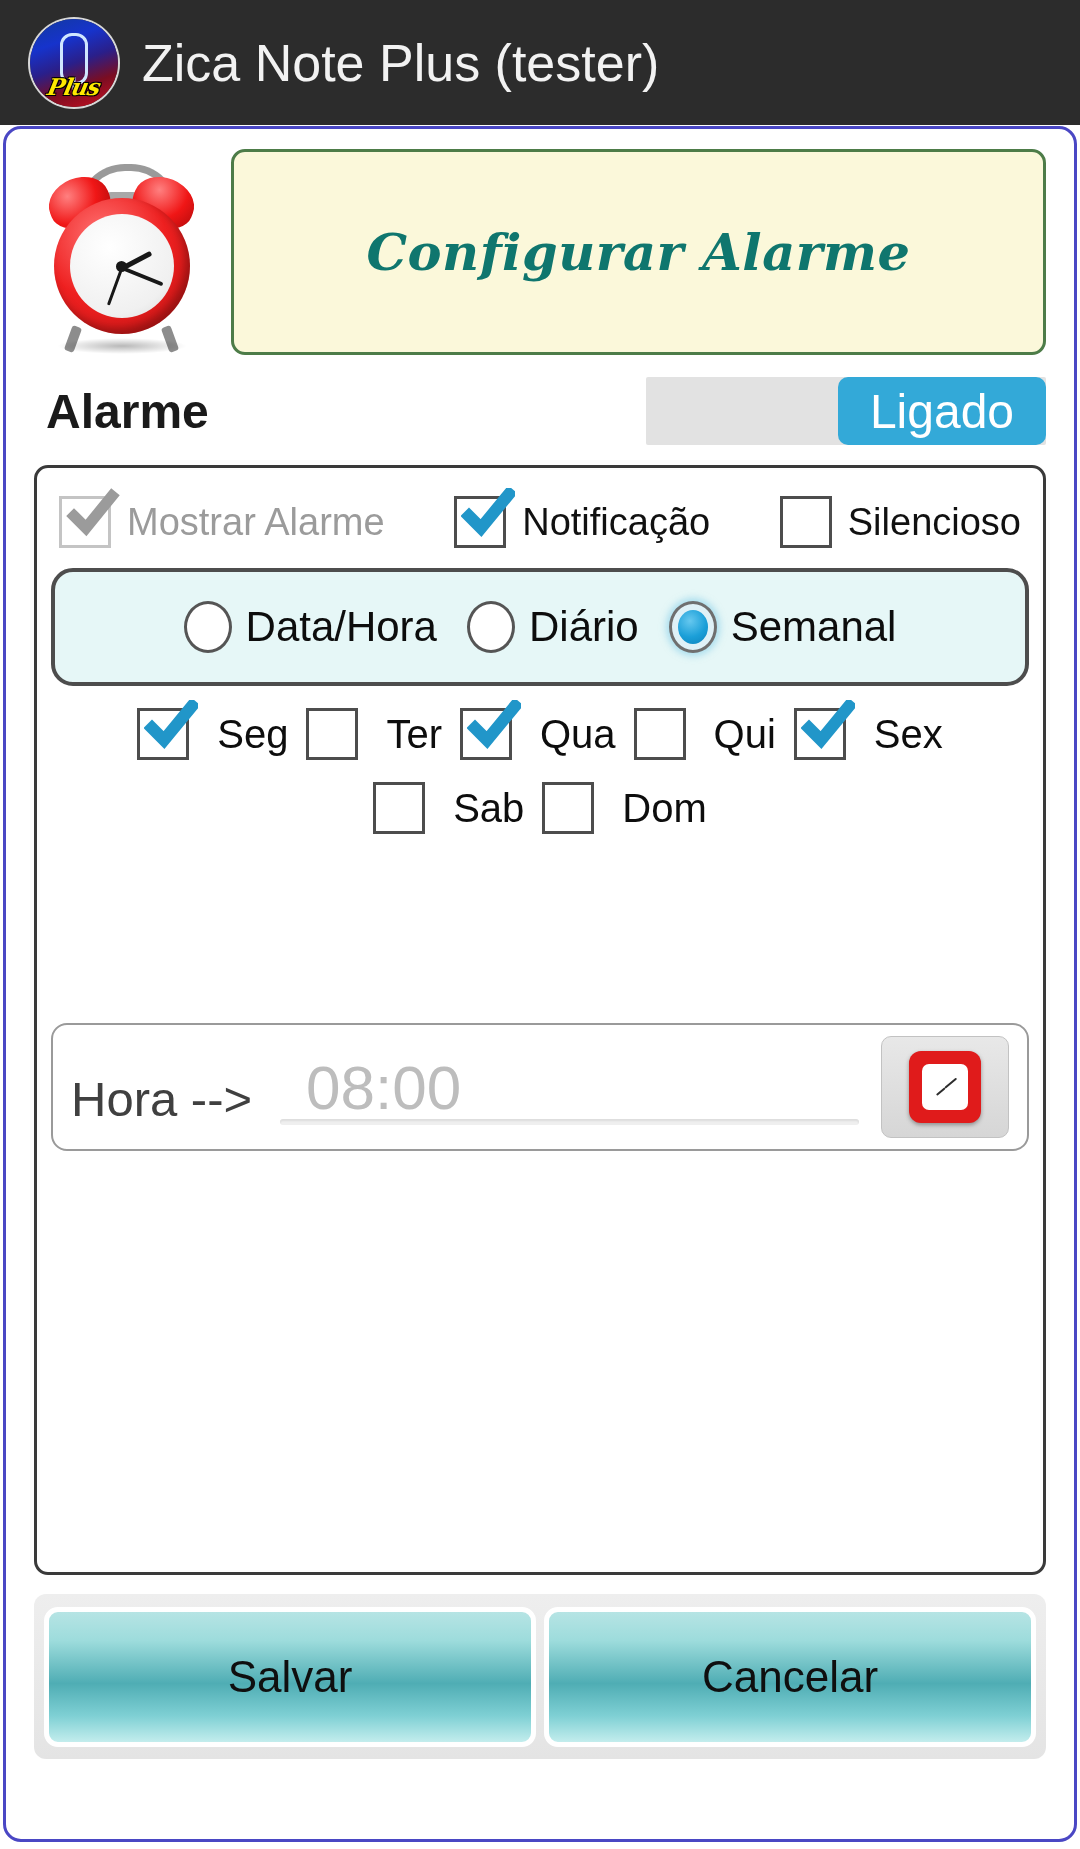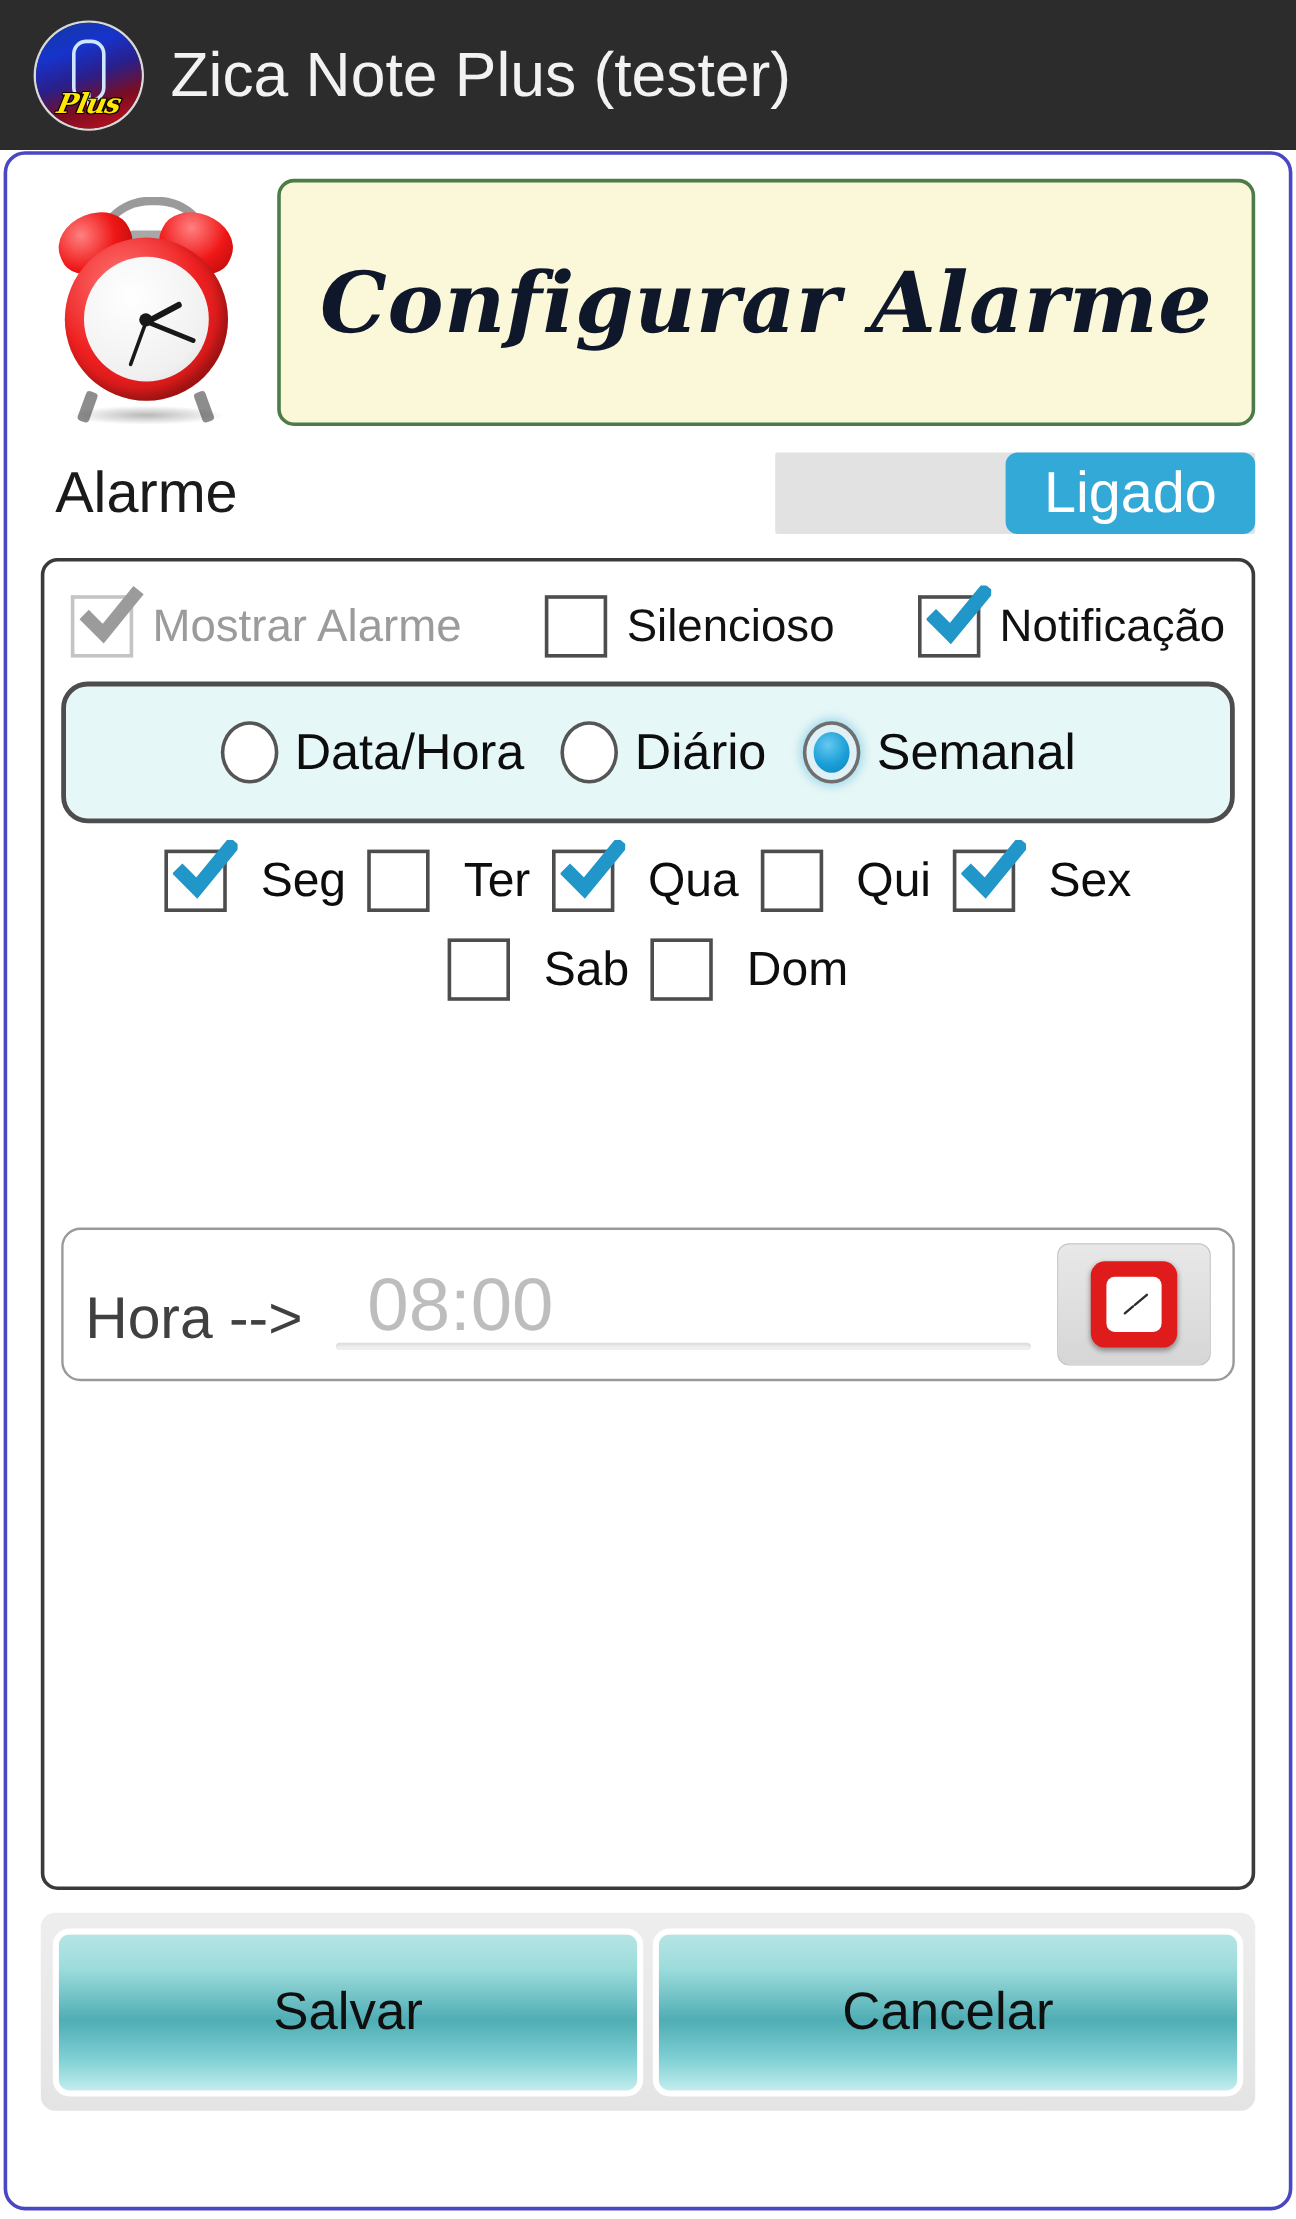--- a/index.html
+++ b/index.html
@@ -199,35 +199,36 @@
     border: 3px solid #4d7c48;
     border-radius: 14px;
     display: flex;
     align-items: center;
     justify-content: center;
   }
   .title-banner-text {
     font-family: "DejaVu Serif", serif;
     font-weight: bold;
     font-style: italic;
-    font-size: 70px;
-    color: #0f172a;
+    font-size: 51px;
+    color: #0f766e;
     letter-spacing: 0.5px;
   }
 
   
   .alarme-row {
     display: flex;
     align-items: center;
     justify-content: space-between;
     padding: 22px 28px 10px 40px;
   }
   .alarme-label {
     font-size: 48px;
     color: #1a1a1a;
+    font-weight: bold;
   }
   .toggle {
     width: 400px;
     height: 68px;
     background: #e2e2e2;
     border-radius: 2px;
     position: relative;
     display: flex;
     justify-content: flex-end;
     align-items: stretch;
@@ -501,31 +502,31 @@
       <div class="cb-item">
         <span class="cbox disabled">
           <svg class="tick" viewBox="0 0 54 54">
             <path d="M8 28 L20 40 L46 8" fill="none" stroke="#9b9b9b" stroke-width="11" stroke-linecap="square"></path>
           </svg>
         </span>
         <span class="cb-text dim">Mostrar Alarme</span>
       </div>
 
       <div class="cb-item">
-        <span class="cbox"></span>
-        <span class="cb-text">Silencioso</span>
-      </div>
-
-      <div class="cb-item">
         <span class="cbox">
           <svg class="tick" viewBox="0 0 54 54">
             <path d="M8 28 L20 40 L48 6" fill="none" stroke="#2196c9" stroke-width="12" stroke-linecap="square"></path>
           </svg>
         </span>
         <span class="cb-text">Notificação</span>
+      </div>
+
+      <div class="cb-item">
+        <span class="cbox"></span>
+        <span class="cb-text">Silencioso</span>
       </div>
 
     </div>
 
     <div class="radio-strip">
       <div class="radio-item">
         <span class="radio"></span>
         <span class="radio-text">Data/Hora</span>
       </div>
       <div class="radio-item">

